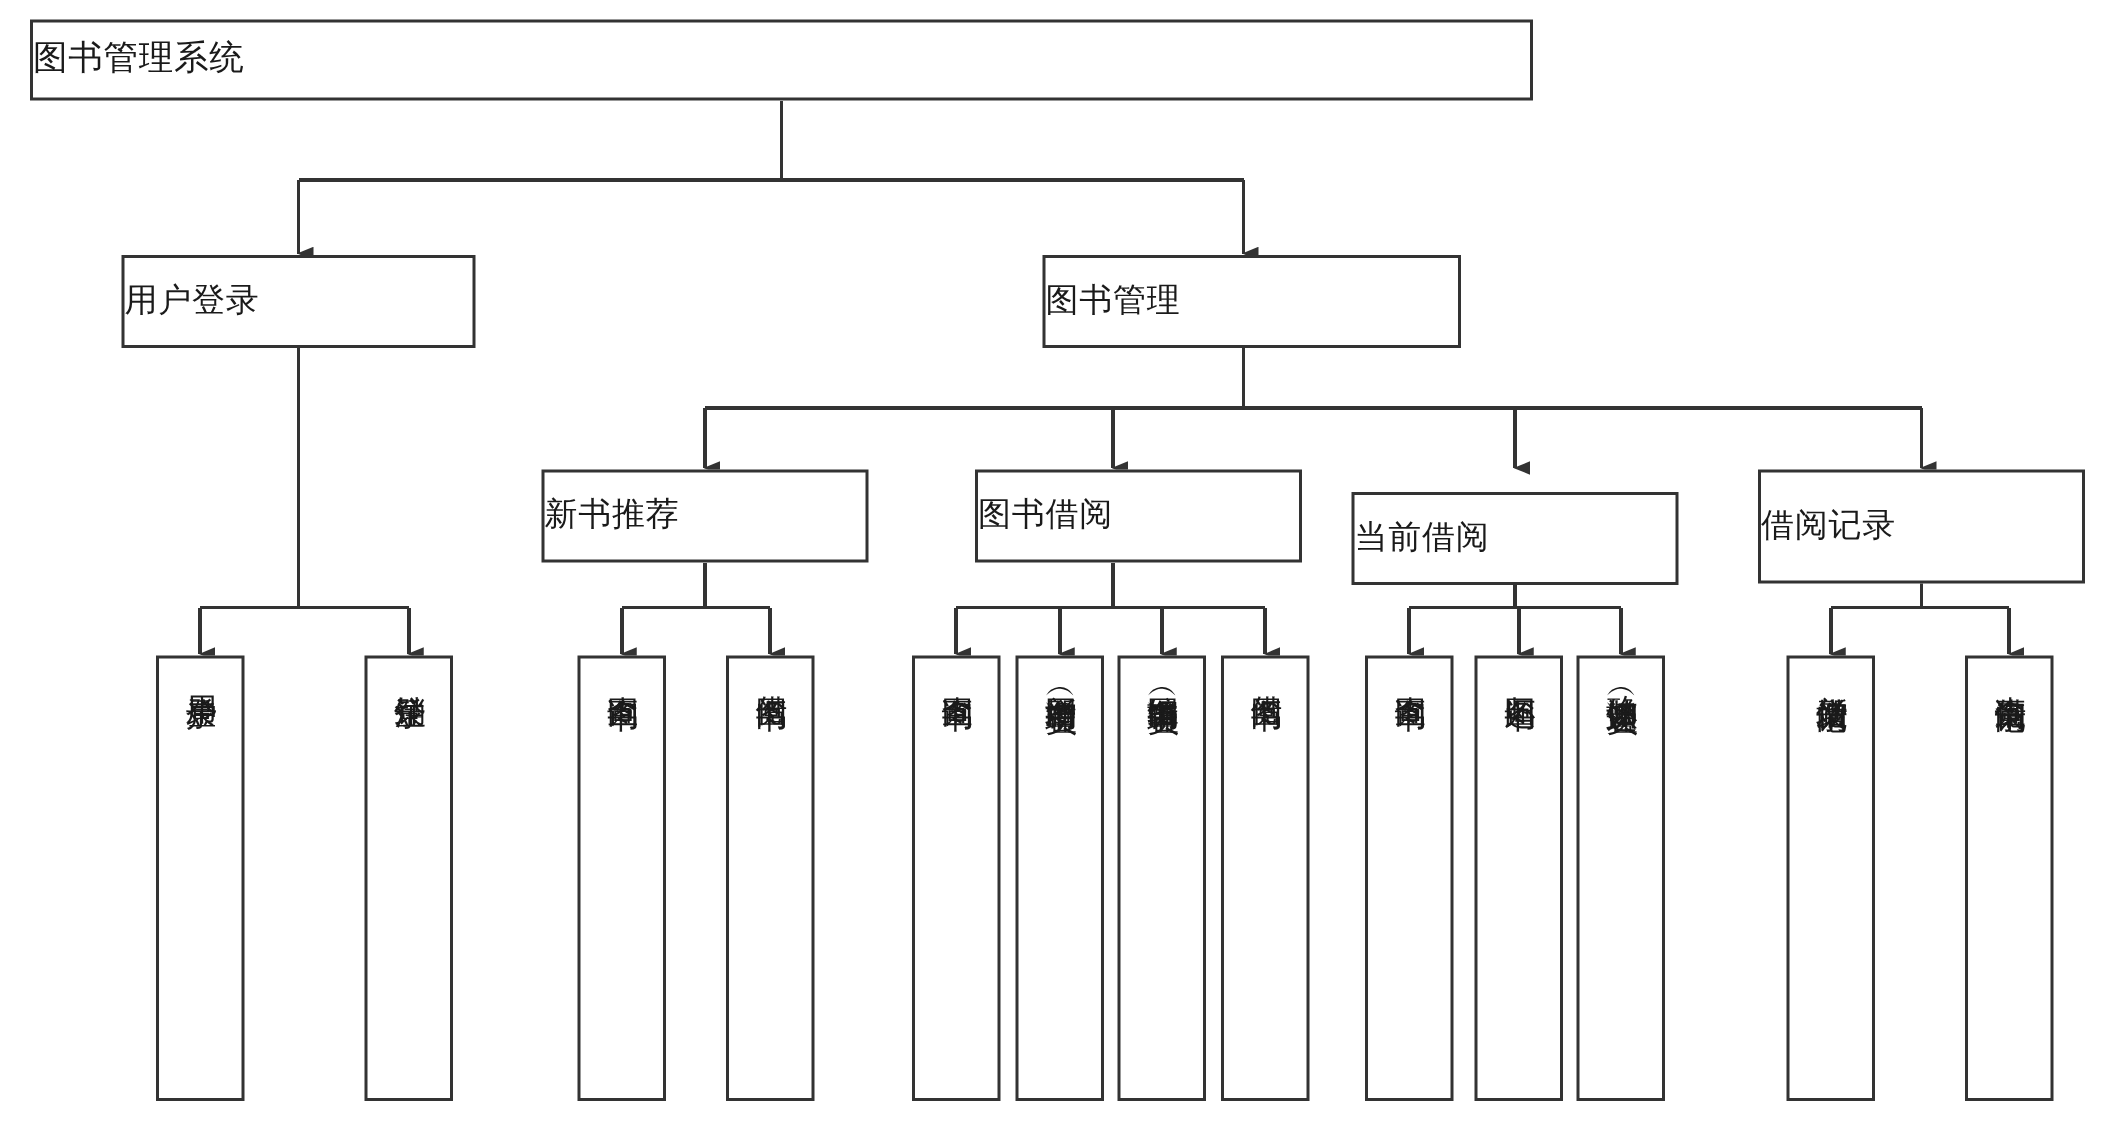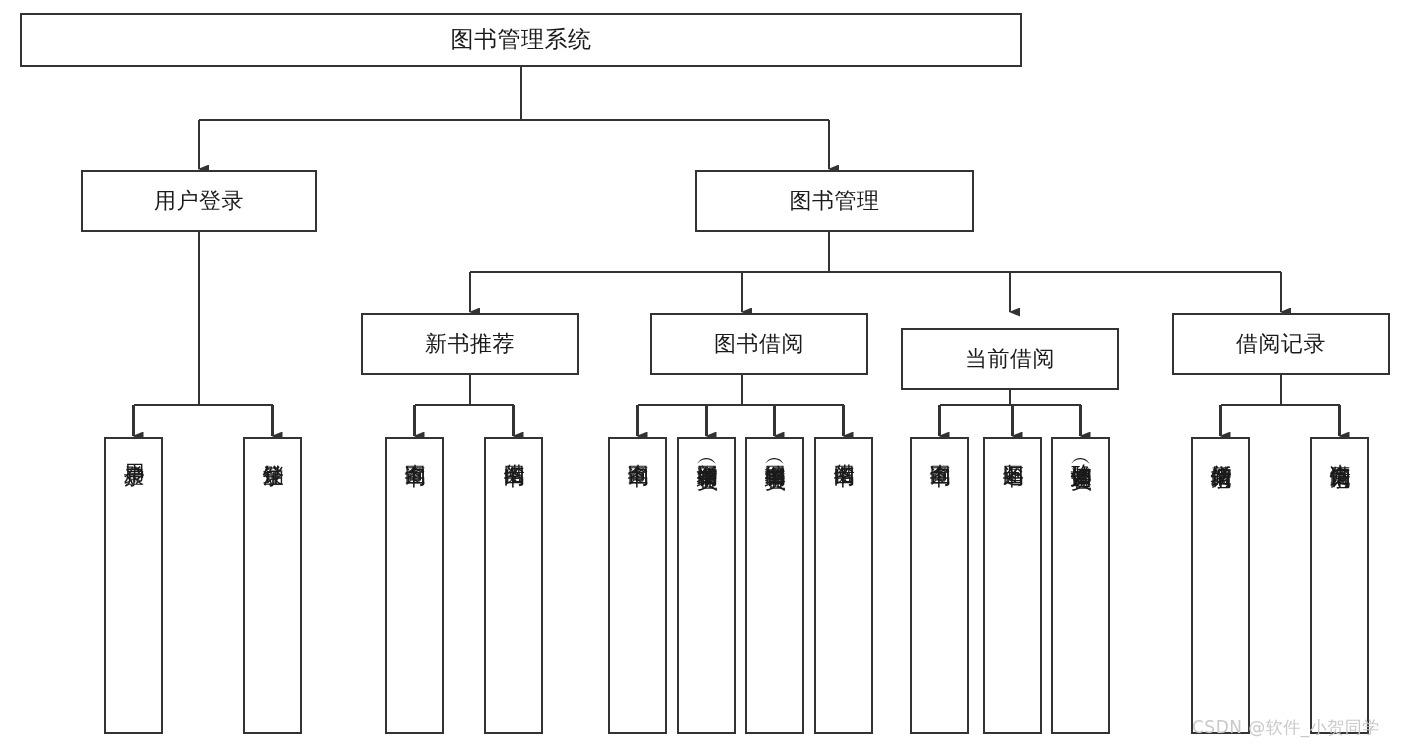--- a/index.html
+++ b/index.html
@@ -26,21 +26,21 @@
     height: 747px;
     pointer-events: none;
   }
   .node {
     position: absolute;
     box-sizing: border-box;
     background: #ffffff;
     border: 2px solid #333333;
     display: flex;
     align-items: center;
-    justify-content: center;
+    justify-content: flex-start;
     overflow: hidden;
   }
   .node .label {
     color: #1a1a1a;
     font-size: 22px;
     line-height: 1.18;
     letter-spacing: 0.5px;
     white-space: nowrap;
     text-align: center;
   }
@@ -128,21 +128,21 @@
       </div>
       <div class="node" style="left: 361px; top: 313px; width: 218px; height: 62px;">
         <span class="label">新书推荐</span>
       </div>
       <div class="node" style="left: 633px; top: 313px; width: 218px; height: 62px; margin-left: 17px;">
         <span class="label">图书借阅</span>
       </div>
       <div class="node" style="left: 901px; top: 328px; width: 218px; height: 62px;">
         <span class="label">当前借阅</span>
       </div>
-      <div class="node" style="left: 1172px; top: 313px; width: 218px; height: 62px;">
+      <div class="node" style="left: 1172px; top: 313px; width: 218px; height: 76px;">
         <span class="label">借阅记录</span>
       </div>
       <div class="node vertical" style="left: 104px; top: 437px; width: 59px; height: 297px;">
         <span class="label">用户登录</span>
       </div>
       <div class="node vertical" style="left: 243px; top: 437px; width: 59px; height: 297px;">
         <span class="label">注销登录</span>
       </div>
       <div class="node vertical" style="left: 385px; top: 437px; width: 59px; height: 297px;">
         <span class="label">查询图书</span>
@@ -172,15 +172,14 @@
         <span class="label">确认归还（管理员）</span>
       </div>
       <div class="node vertical" style="left: 1191px; top: 437px; width: 59px; height: 297px;">
         <span class="label">新增借阅记录</span>
       </div>
       <div class="node vertical" style="left: 1310px; top: 437px; width: 59px; height: 297px;">
         <span class="label">查询借阅记录</span>
       </div>
     </div>
 
-  <div class="watermark" style="left: 1192px; top: 716px;">CSDN @软件_小贺同学</div>
 
 </div>
 
 </body></html>

